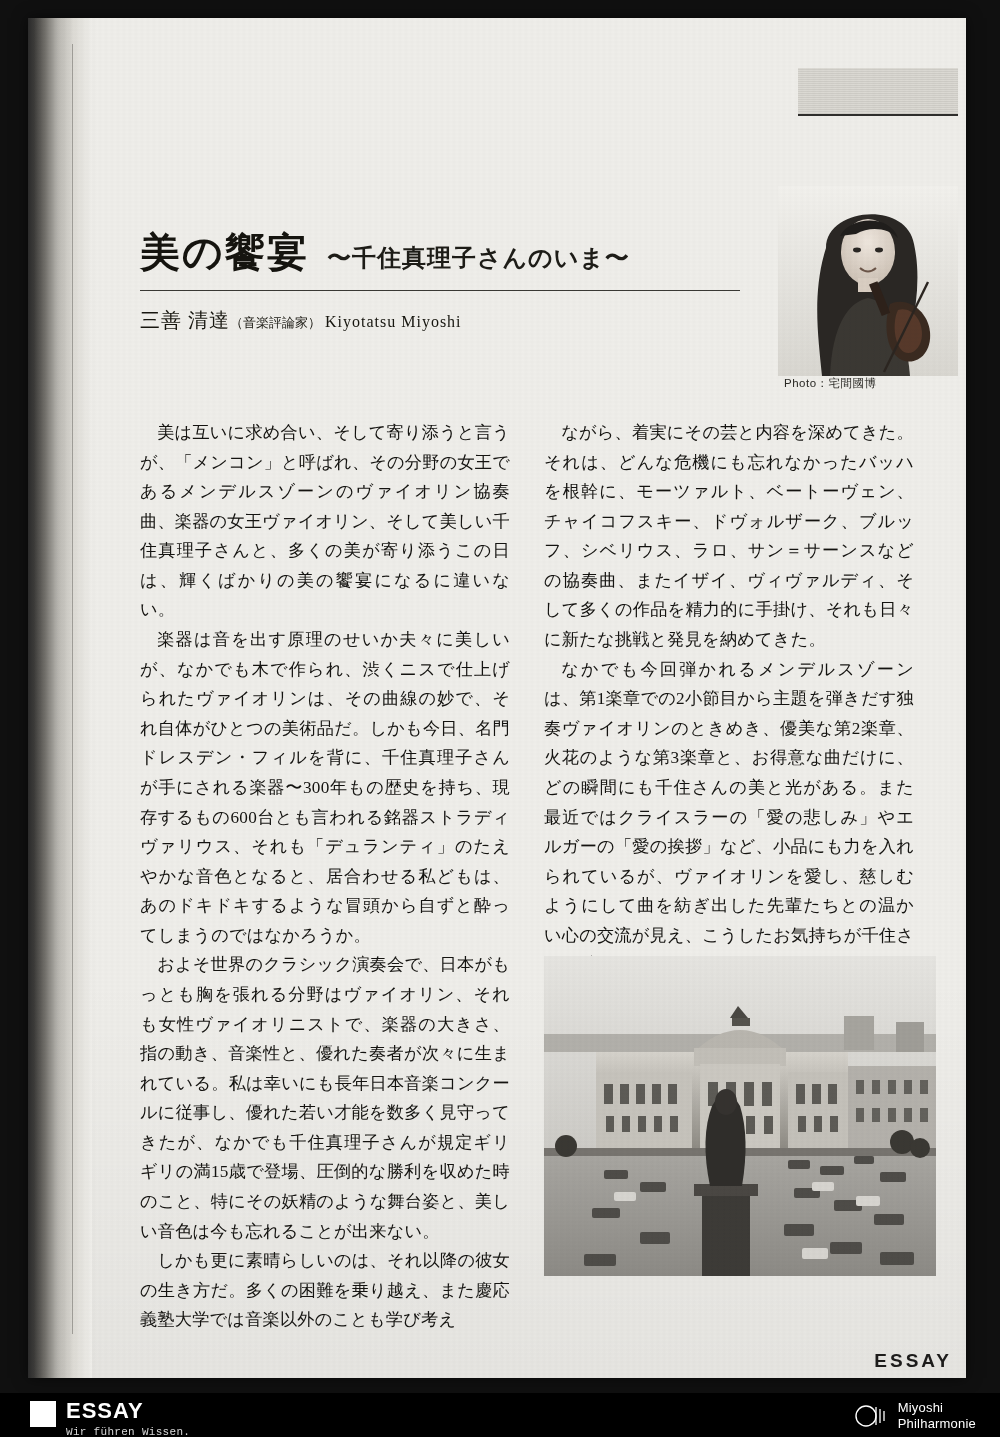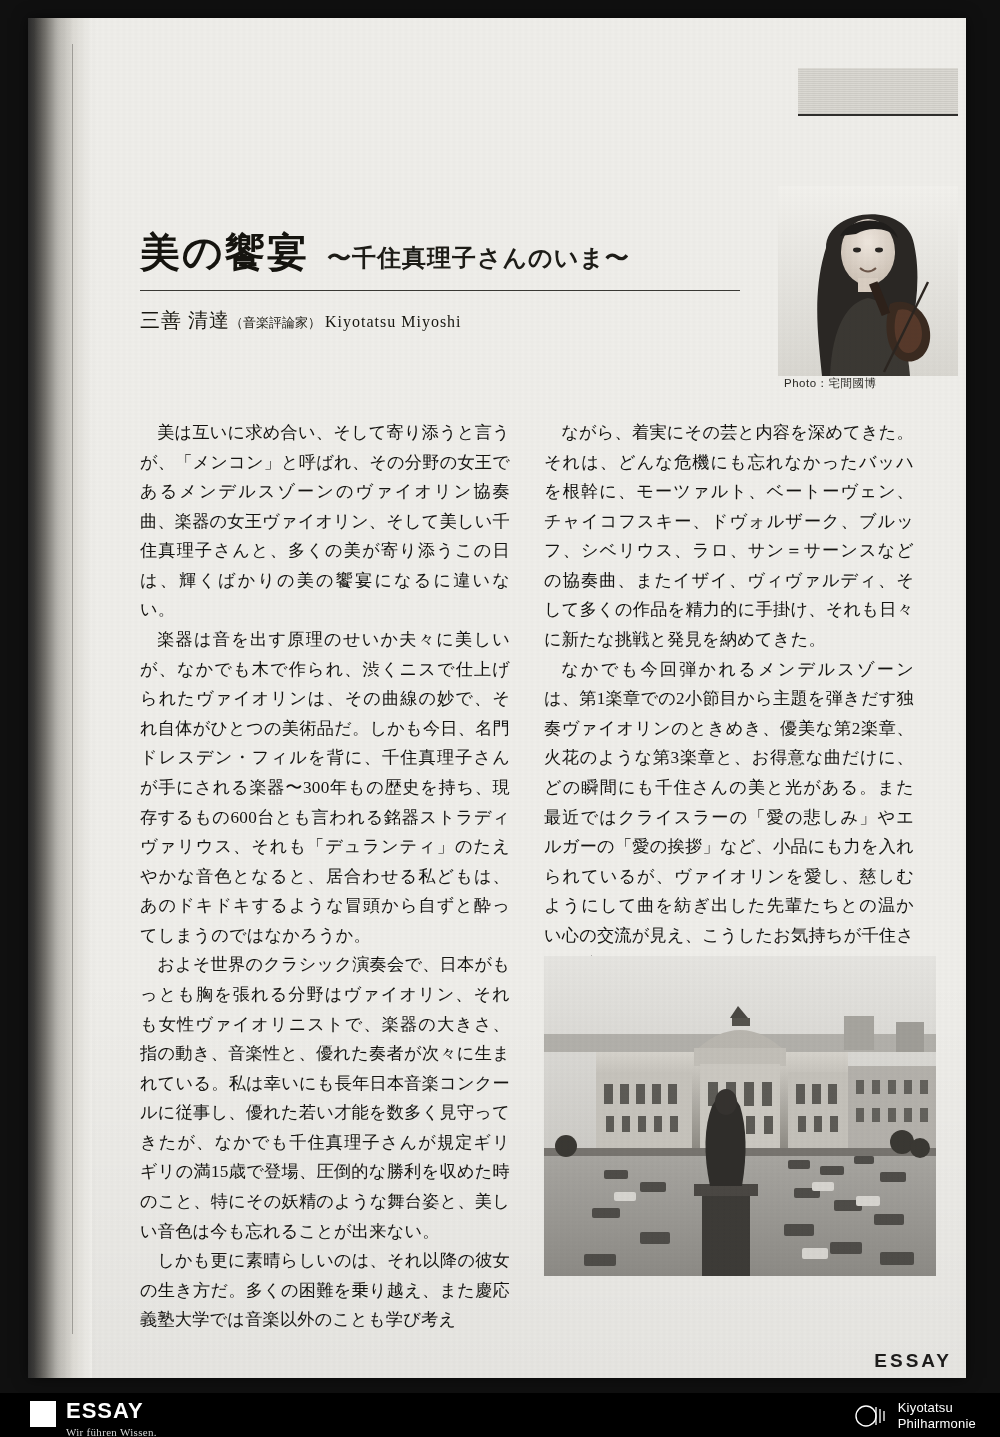--- a/index.html
+++ b/index.html
@@ -217,21 +217,21 @@
   }
   .slub-text .slub-name {
     font-family: "Liberation Sans", sans-serif;
     color: #fff;
     font-size: 22px;
     font-weight: 700;
     letter-spacing: 1px;
     line-height: 1.05;
   }
   .slub-text .slub-tag {
-    font-family: Liberation Serif, serif;
+    font-family: Liberation Mono, monospace;
     color: #d8d8d8;
     font-size: 11px;
     letter-spacing: 0.3px;
     margin-top: 4px;
   }
   .dp-logo {
     position: absolute;
     right: 24px;
     top: 1399px;
     display: flex;
@@ -458,16 +458,16 @@
 <div class="dp-logo">
   <svg class="dp-mark" viewBox="0 0 34 34" aria-hidden="true">
     <circle cx="12" cy="17" r="10" fill="none" stroke="#ffffff" stroke-width="1.4"></circle>
     <g stroke="#ffffff" stroke-width="1.3">
       <line x1="22" y1="8" x2="22" y2="26"></line>
       <line x1="26" y1="10" x2="26" y2="24"></line>
       <line x1="30" y1="12" x2="30" y2="22"></line>
     </g>
   </svg>
   <div class="dp-text">
-    <div>Kiyotatsu</div>
+    <div>Miyoshi</div>
     <div>Philharmonie</div>
   </div>
 </div>
 
 </body></html>

